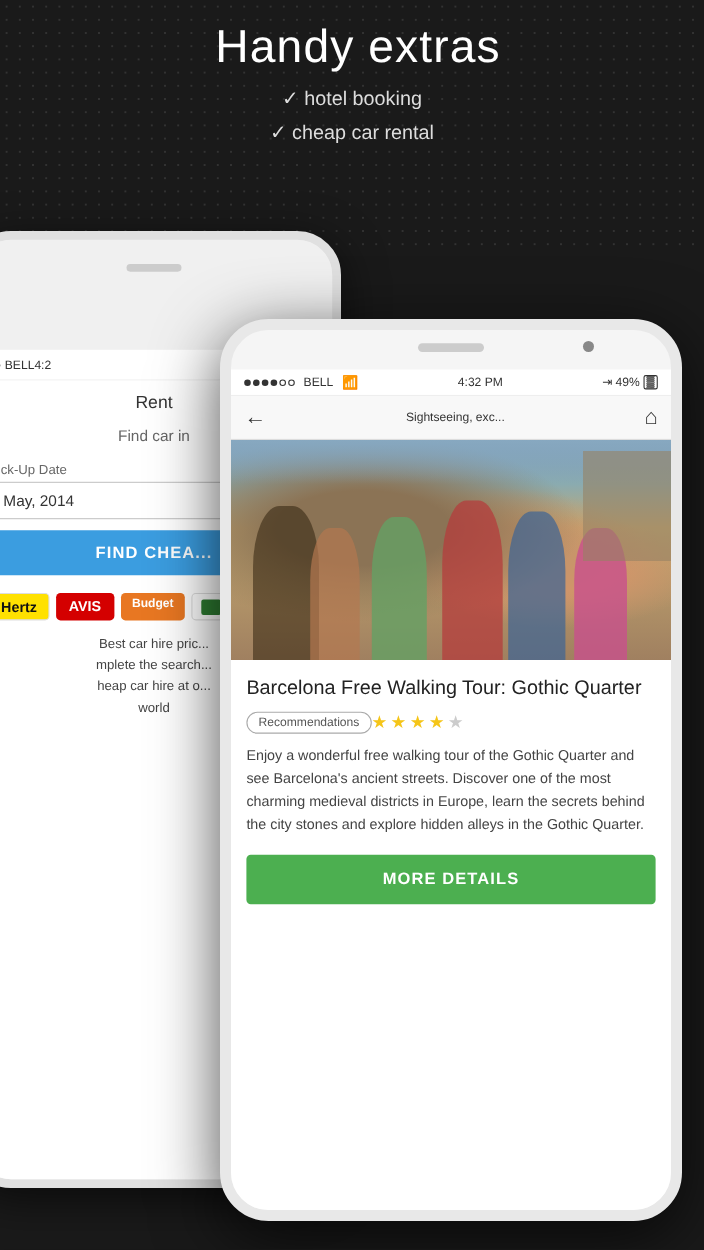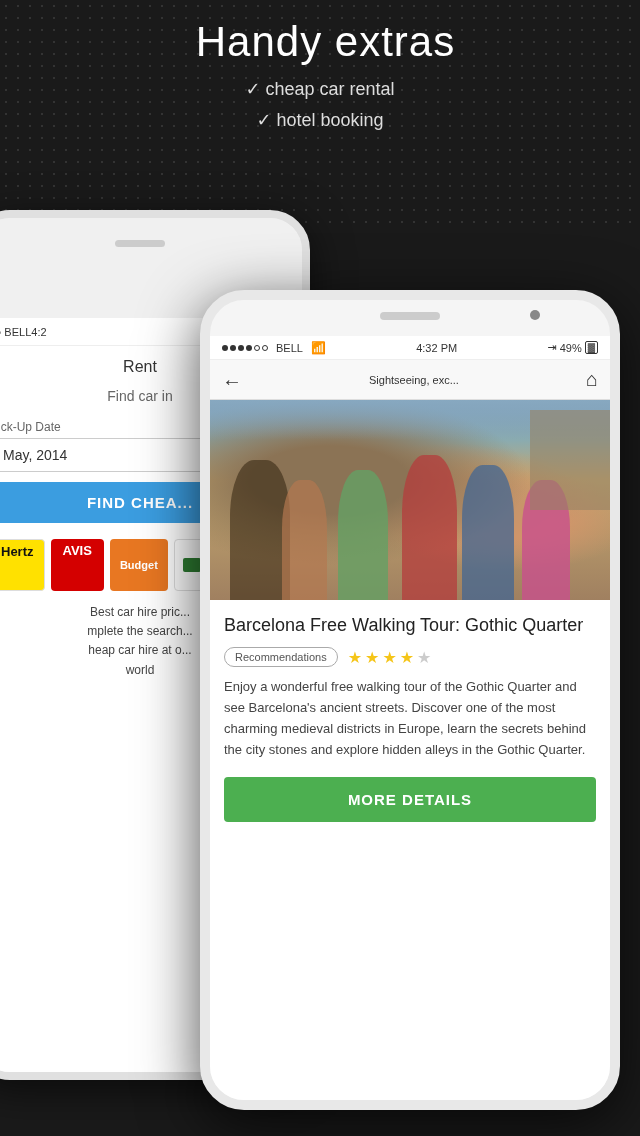--- a/index.html
+++ b/index.html
@@ -139,21 +139,21 @@
       font-size: 13px;
       font-weight: bold;
       padding: 4px 12px;
       border-radius: 4px;
     }
     .brand-budget {
       background: #e87722;
       color: white;
       font-size: 11px;
       font-weight: bold;
-      padding: 20px 10px;
+      padding: 4px 10px;
       border-radius: 4px;
     }
     .brand-national {
       background: #fff;
       border: 1px solid #ddd;
       padding: 4px 8px;
       border-radius: 4px;
       display: flex;
       align-items: center;
       gap: 3px;
@@ -289,21 +289,20 @@
     .tour-title {
       font-size: 18px;
       font-weight: normal;
       color: #222;
       margin-bottom: 10px;
       line-height: 1.3;
     }
     .tag-row {
       display: flex;
       align-items: center;
-      gap: 10px;
       margin-bottom: 10px;
     }
     .tag-recommendations {
       border: 1px solid #aaa;
       border-radius: 12px;
       padding: 3px 10px;
       font-size: 11px;
       color: #555;
     }
     .stars {
@@ -349,22 +348,22 @@
     }
   </style>
 </head>
 <body>
 
 <div class="bg-hex"></div>
 
 <div class="header-section">
   <div class="header-title">Handy extras</div>
   <div class="header-features">
+    <div>✓ hotel booking</div>
     <div>✓ cheap car rental</div>
-    <div>✓ hotel booking</div>
   </div>
 </div>
 
 <div class="phone-back">
   <div class="phone-back-top">
     <div class="phone-back-speaker"></div>
   </div>
   <div class="phone-back-screen">
     <div class="phone-back-status">
       <span>○○ BELL</span>

